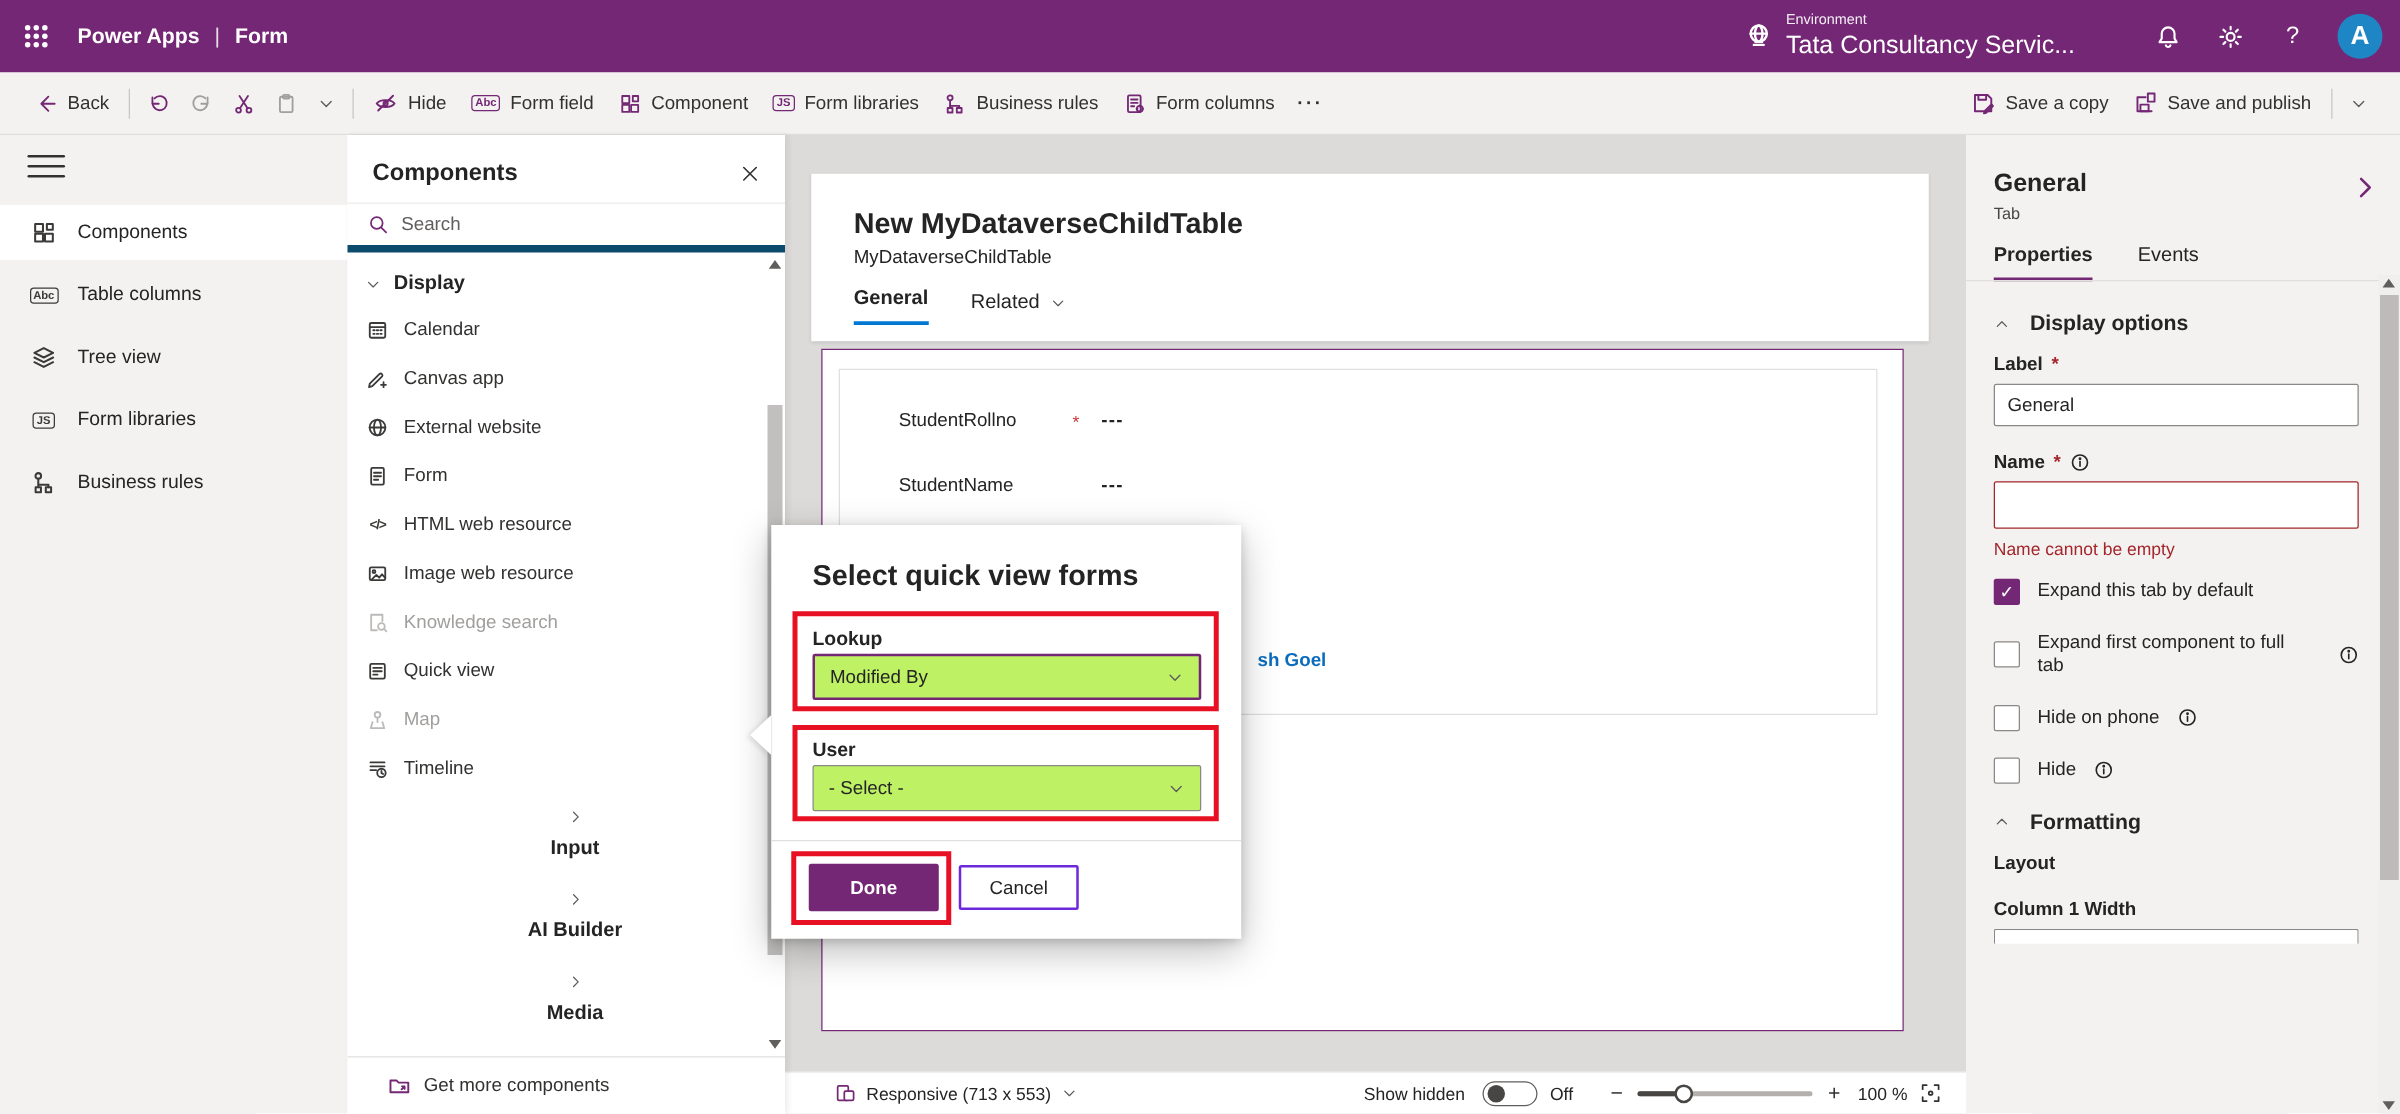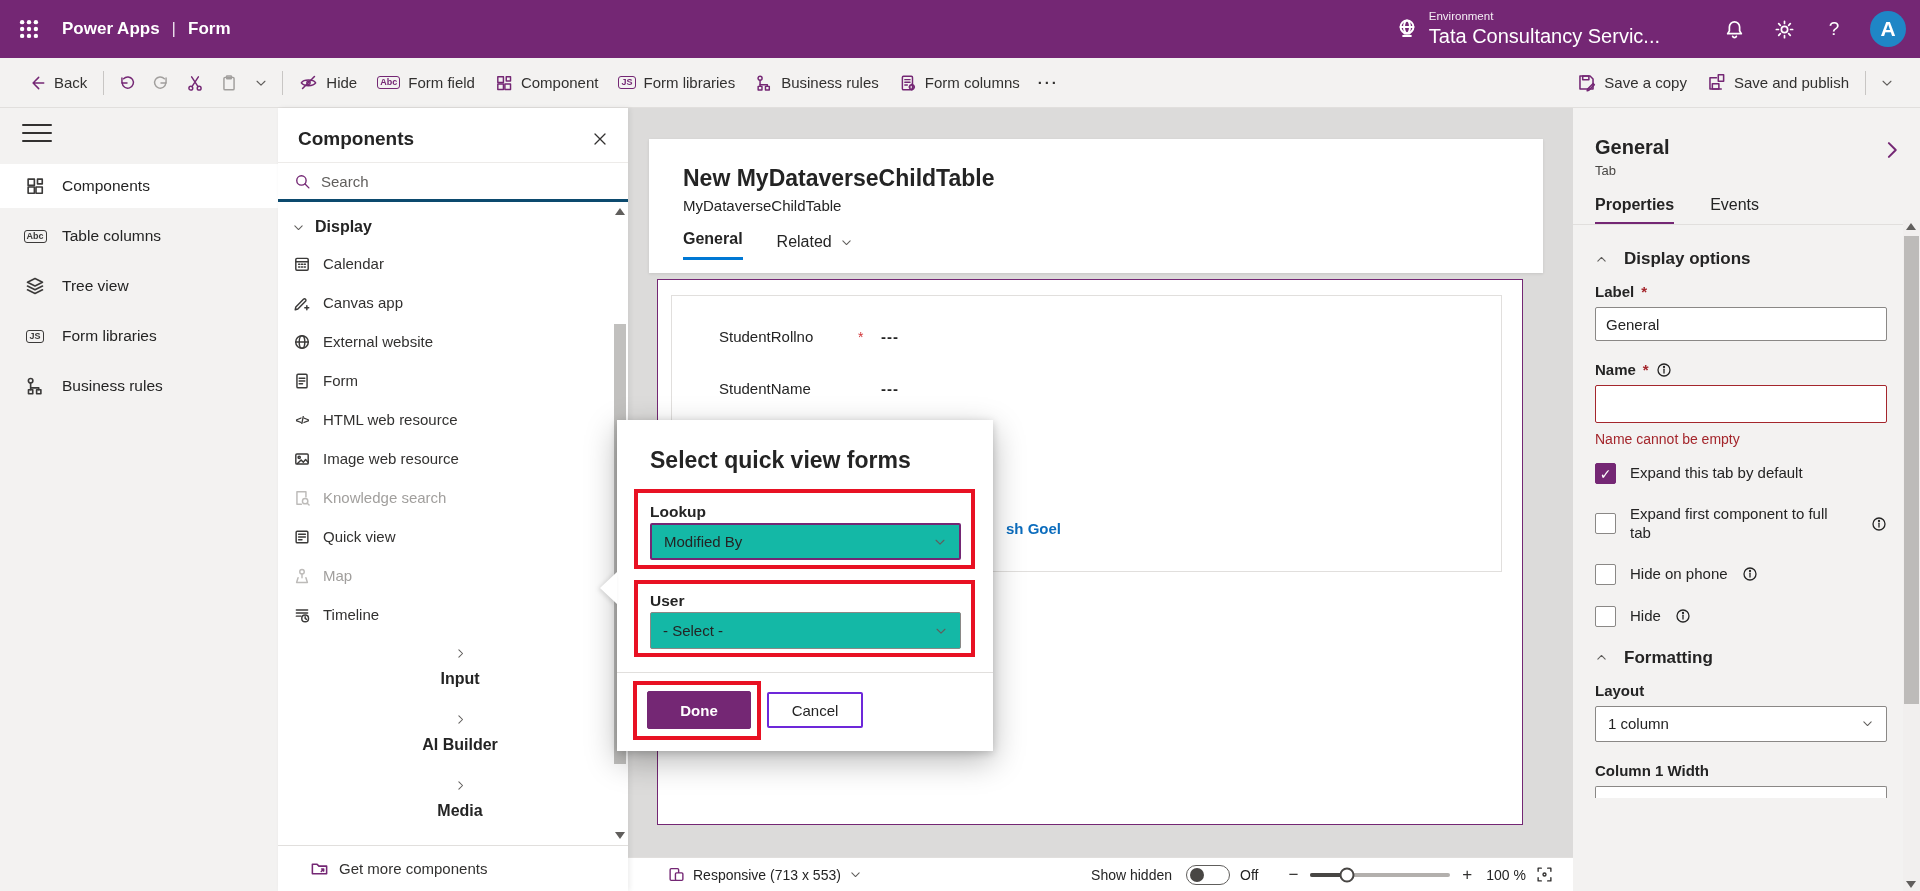--- a/index.html
+++ b/index.html
@@ -45,21 +45,21 @@
   .sb-burger span { height:2px; background:#323130; border-radius:1px; }
   .sb-item { height:44px; display:flex; align-items:center; gap:16px; padding-left:24px; font-size:15.5px; color:#242424; cursor:pointer; margin-bottom:6px; }
   .sb-item.active { background:#fff; }
   .sb-ic { color:#3b3a39; width:22px; display:flex; justify-content:center; }
 
   
   .panel { width:350px; background:#fff; flex:none; position:relative; box-shadow:2px 0 5px rgba(0,0,0,.07); z-index:2; display:flex; flex-direction:column; }
   .p-head { display:flex; align-items:center; justify-content:space-between; padding:20px 20px 12px 20px; }
   .p-title { font-size:19px; font-weight:bold; color:#242424; }
   .p-close { color:#323130; cursor:pointer; }
-  .searchbox { height:40px; border-top:1px solid #edebe9; border-bottom:3px solid #0c4a6e; display:flex; align-items:center; gap:10px; padding:0 16px; }
+  .searchbox { height:40px; border-top:1px solid #edebe9; border-bottom:6px solid #0c4a6e; display:flex; align-items:center; gap:10px; padding:0 16px; }
   .searchbox .s-ic { color:#742774; }
   .searchbox input { border:none; outline:none; font-size:15px; flex:1; font-family:inherit; color:#323130; background:transparent; }
   .searchbox input::placeholder { color:#605e5c; }
   .list { flex:1; position:relative; overflow:hidden; padding:6px 0 0 0; }
   .sect { display:flex; align-items:center; gap:10px; padding:10px 0 8px 14px; font-size:16px; font-weight:bold; color:#242424; cursor:pointer; }
   .sect.collapsed { padding:13px 0 12px 14px;flex-direction:column; }
   .sect .chev { color:#605e5c; }
   .row { height:39px; display:flex; align-items:center; gap:11px; padding-left:14px; font-size:15px; color:#323130; cursor:pointer; }
   .row .r-ic { width:20px; display:flex; justify-content:center; color:#3b3a39; }
   .row.disabled { color:#a19f9d; cursor:default; }
@@ -144,21 +144,21 @@
 
   
   .dialog { position:absolute; left:617px; top:420px; width:376px; height:331px; background:#fff; box-shadow:0 10px 30px rgba(0,0,0,.28), 0 2px 8px rgba(0,0,0,.18); z-index:50; }
   .beak { position:absolute; left:-17px; top:152px; width:0; height:0; border-top:16px solid transparent; border-bottom:16px solid transparent; border-right:17px solid #fff; filter:drop-shadow(-2px 1px 2px rgba(0,0,0,.12)); }
   .dlg-title { position:absolute; left:33px; top:27px; font-size:23px; font-weight:bold; color:#242424; }
   .annot { position:absolute; border:4px solid #e81123; pointer-events:none; z-index:60; }
   .annot1 { left:17px; top:69px; width:341px; height:80px; }
   .annot2 { left:17px; top:160px; width:341px; height:77px; }
   .annot3 { left:16px; top:261px; width:128px; height:59px; }
   .dlabel { position:absolute; font-size:15.5px; font-weight:bold; color:#242424; }
-  .dd-dlg { position:absolute; height:37px; width:311px; background:#14b8a6; display:flex; align-items:center; justify-content:space-between; padding:0 12px; cursor:pointer; font-size:15px; color:#242424; }
+  .dd-dlg { position:absolute; height:37px; width:311px; background:#bef264; display:flex; align-items:center; justify-content:space-between; padding:0 12px; cursor:pointer; font-size:15px; color:#242424; }
   .dd-lookup { left:33px; top:103px; border:2px solid #742774; border-radius:2px; }
   .dd-user { left:33px; top:192px; border:1px solid #8a8886; border-radius:2px; }
   .dlg-div { position:absolute; left:0; right:0; top:252px; height:1px; background:#e1dfdd; }
   .btn { position:absolute; height:38px; border-radius:2px; font-size:15px; font-family:inherit; cursor:pointer; display:flex; align-items:center; justify-content:center; }
   .btn-done { left:30px; top:271px; width:104px; background:#742774; color:#fff; font-weight:bold; border:1px solid #742774; }
   .btn-cancel { left:150px; top:272px; width:96px; height:36px; background:#fff; color:#242424; border:2px solid #6d28d9; }
 </style>
 </head>
 <body>
 
@@ -747,28 +747,20 @@
         <svg class="ic" width="13" height="13" viewBox="0 0 16 16">
             <path d="M3.5 10 8 5.5 12.5 10"></path>
           </svg>
       </span>
       <span>Formatting</span>
     </div>
 
     <div class="lbl">
         <span>Layout</span>
       </div>
-    <div class="dd">
-      <span>1 column</span>
-      <span class="chev">
-        <svg class="ic" width="13" height="13" viewBox="0 0 16 16">
-            <path d="M3.5 6 8 10.5 12.5 6"></path>
-          </svg>
-      </span>
-    </div>
 
     <div class="lbl" style="margin-top:20px;">
         <span>Column 1 Width</span>
       </div>
     <div class="inp-sliver"></div>
 
     <div class="rscroll">
       <span class="tri-up"></span>
       <span class="thumb"></span>
       <span class="tri-down"></span>

